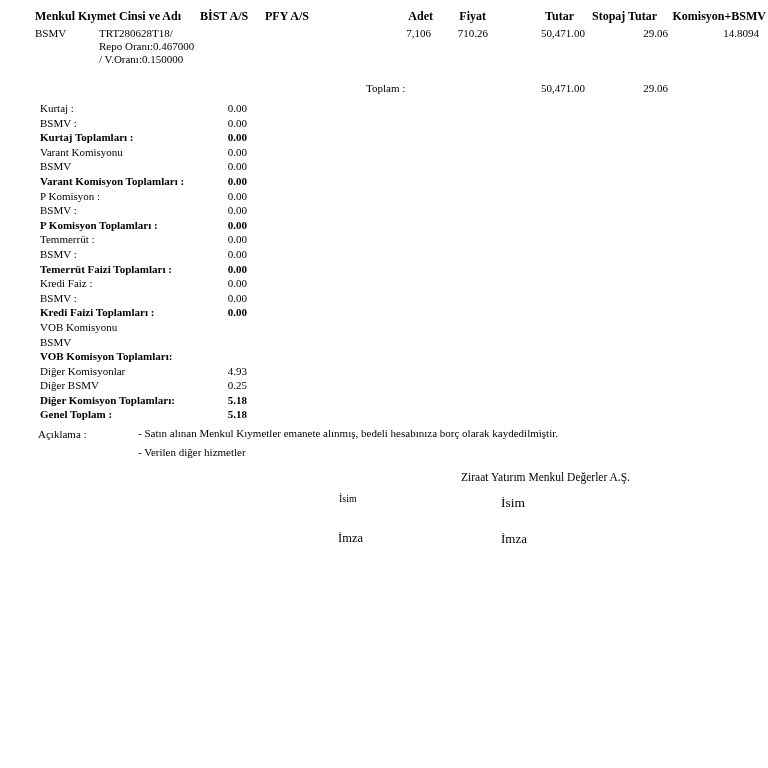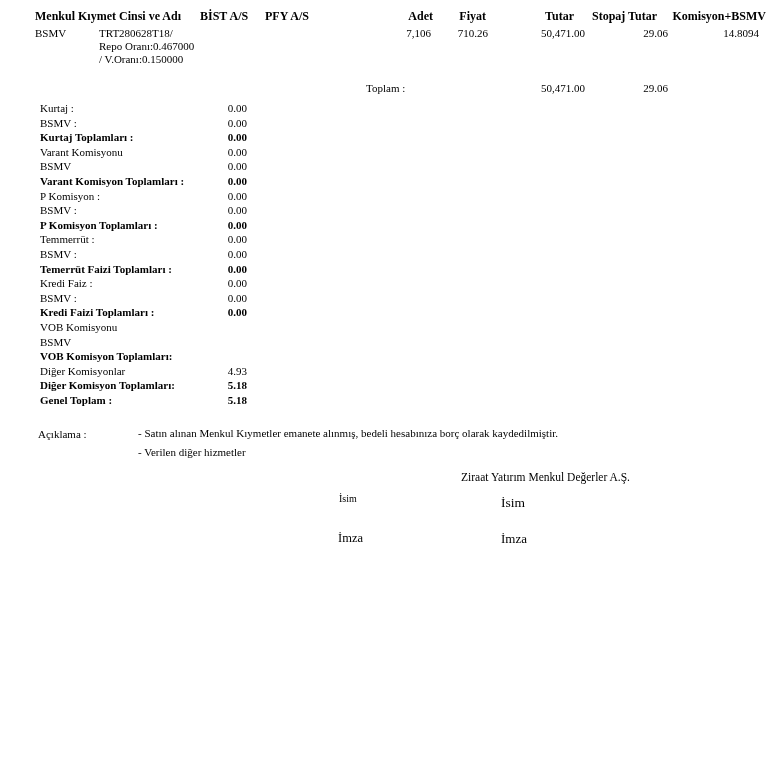--- a/index.html
+++ b/index.html
@@ -125,20 +125,24 @@
         <span></span>
       </div>
     <div class="fee-row b">
         <span>VOB Komisyon Toplamları:</span>
         <span></span>
       </div>
     <div class="fee-row">
         <span>Diğer Komisyonlar</span>
         <span>4.93</span>
       </div>
+    <div class="fee-row">
+        <span>Diğer BSMV</span>
+        <span>0.25</span>
+      </div>
     <div class="fee-row b">
         <span>Diğer Komisyon Toplamları:</span>
         <span>5.18</span>
       </div>
     <div class="fee-row b">
         <span>Genel Toplam :</span>
         <span>5.18</span>
       </div>
   </div>
 

